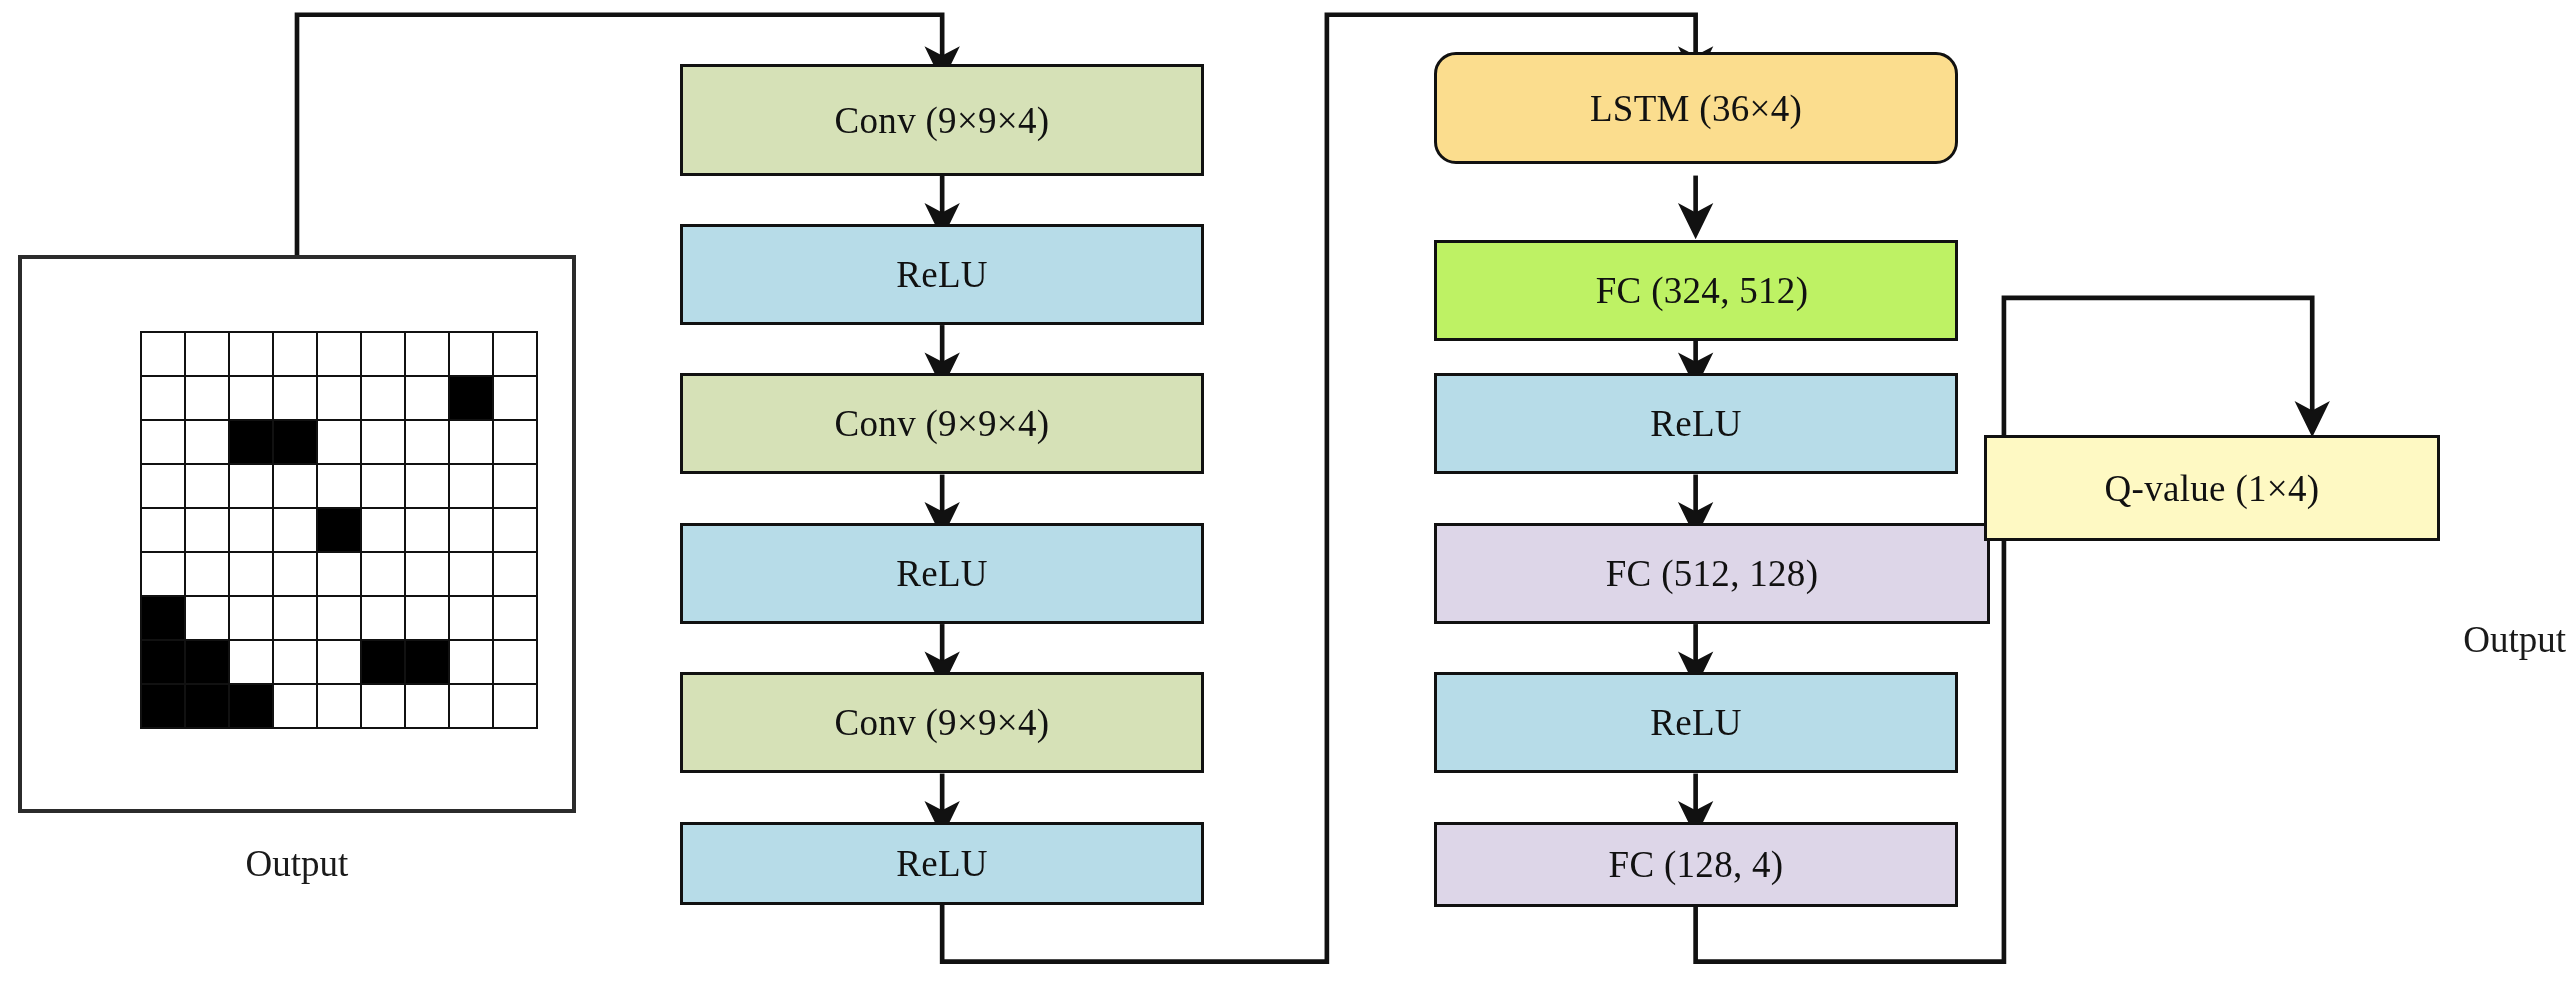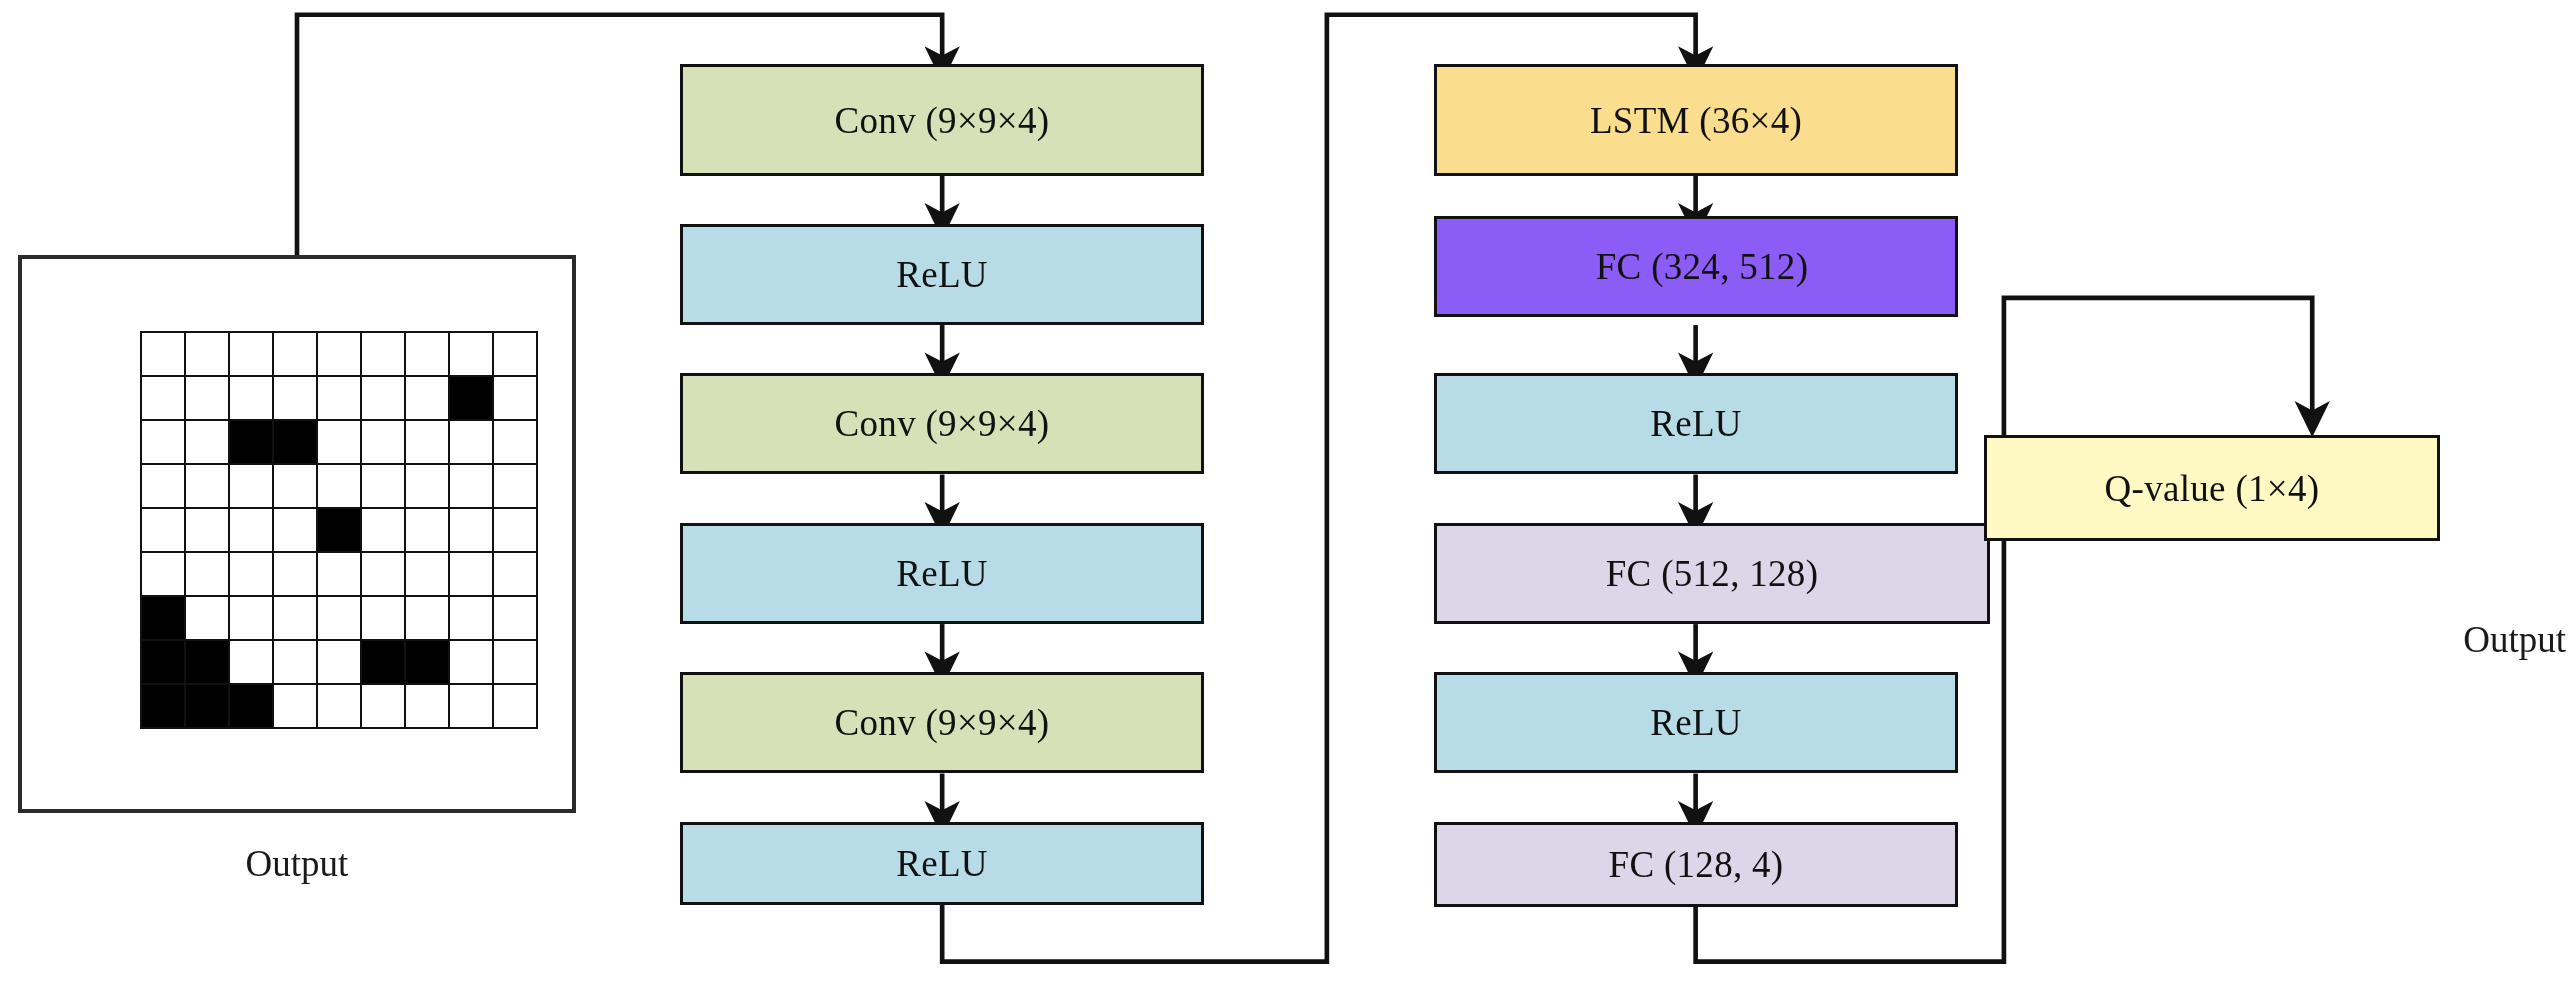--- a/index.html
+++ b/index.html
@@ -232,22 +232,22 @@
   </div>
   <div id="input-label">Output</div>
 
   <div class="layer" style="left:680px; top:64px;   width:524px; height:112px; background:#d6e1b7;">Conv  (9×9×4)</div>
   <div class="layer" style="left:680px; top:224px;  width:524px; height:101px; background:#b7dce8;">ReLU</div>
   <div class="layer" style="left:680px; top:373px;  width:524px; height:101px; background:#d6e1b7;">Conv  (9×9×4)</div>
   <div class="layer" style="left:680px; top:523px;  width:524px; height:101px; background:#b7dce8;">ReLU</div>
   <div class="layer" style="left:680px; top:672px; width:524px; height:101px; background:#d6e1b7;">Conv  (9×9×4)</div>
   <div class="layer" style="left:680px; top:822px; width:524px; height:83px; background:#b7dce8;">ReLU</div>
 
-  <div class="layer" style="left:1434px; top:64px;   width:524px; height:112px; background:#fbdd8e;">LSTM  (36×4)</div>
-  <div class="layer" style="left:1434px; top:216px;  width:524px; height:101px; background:#8b5cf6;padding-left:12px;">FC  (324, 512)</div>
+  <div class="layer" style="left:1434px; top:52px;   width:524px; height:112px; background:#fbdd8e;border-radius:22px;">LSTM  (36×4)</div>
+  <div class="layer" style="left:1434px; top:240px;  width:524px; height:101px; background:#bef264;padding-left:12px;">FC  (324, 512)</div>
   <div class="layer" style="left:1434px; top:373px;  width:524px; height:101px; background:#b7dce8;">ReLU</div>
   <div class="layer" style="left:1434px; top:523px;  width:556px; height:101px; background:#ddd6e8;">FC  (512, 128)</div>
   <div class="layer" style="left:1434px; top:672px; width:524px; height:101px; background:#b7dce8;">ReLU</div>
   <div class="layer" style="left:1434px; top:822px; width:524px; height:85px; background:#ddd6e8;">FC  (128, 4)</div>
 
   <div class="layer" style="left:1984px; top:435px;  width:456px; height:106px; background:#fef9c3;">Q-value  (1×4)</div>
 
   <div id="output-label">Output</div>
 
 </div>

